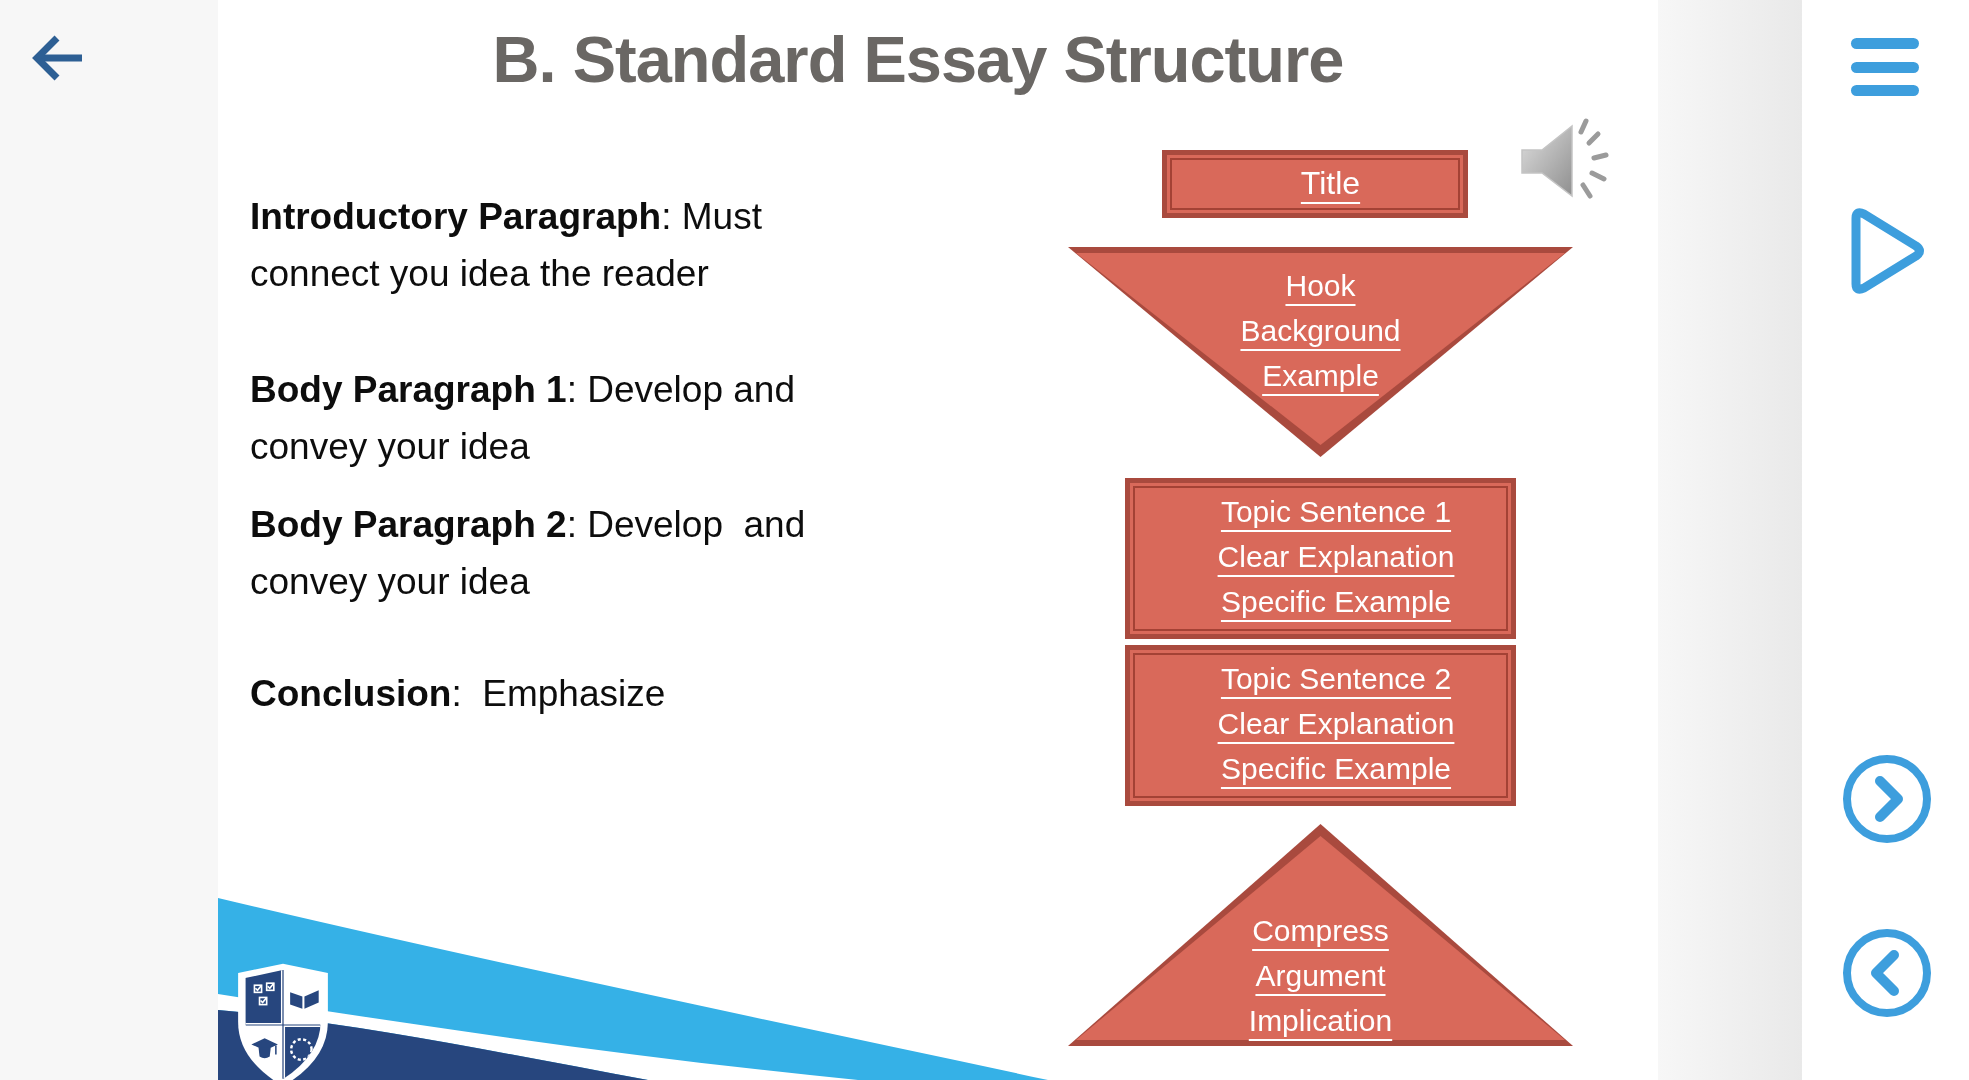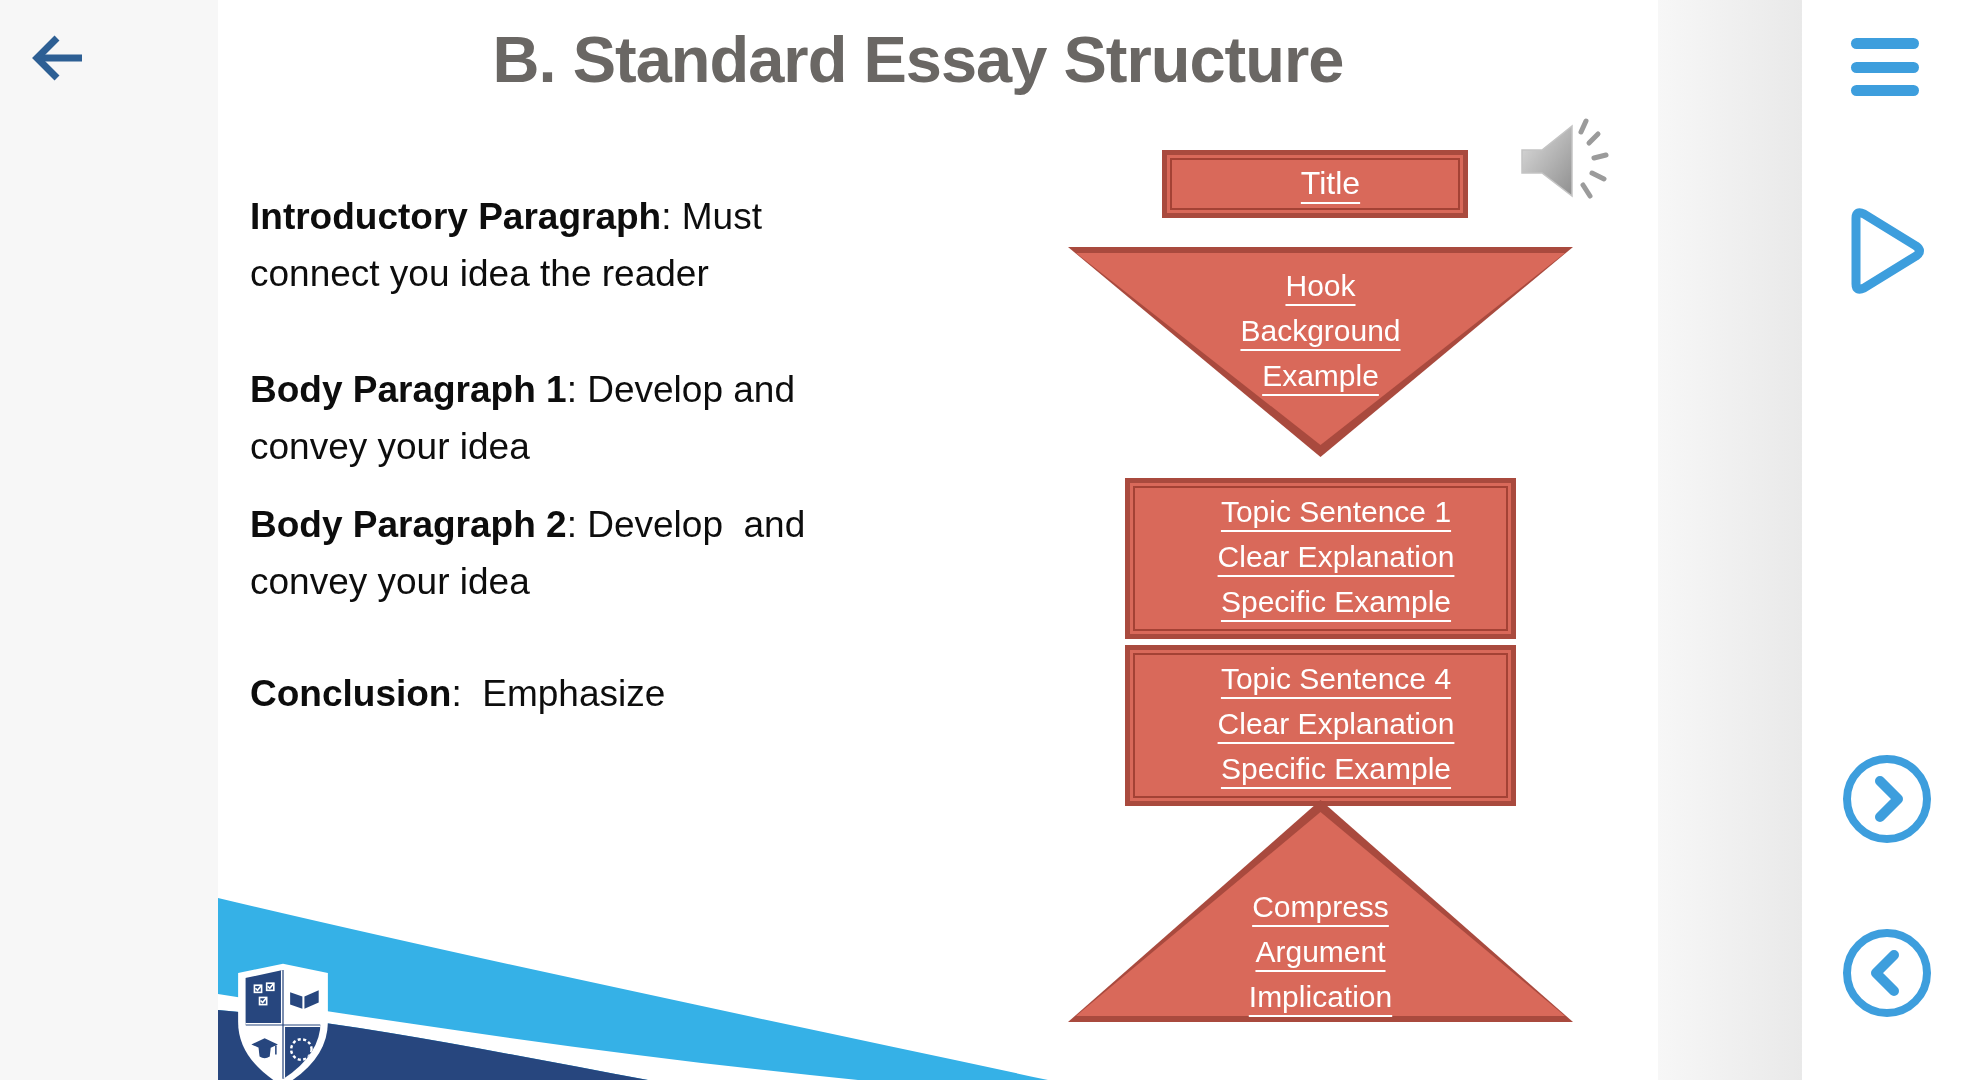--- a/index.html
+++ b/index.html
@@ -40,21 +40,21 @@
   .tri-up   .tri-outer, .tri-up   .tri-inner { clip-path:polygon(50% 0,100% 100%,0 100%); }
   .tri-down .tri-inner { left:8px; right:8px; top:6px; bottom:12px; }
   .tri-up   .tri-inner { left:8px; right:8px; top:12px; bottom:6px; }
   .tri-text { position:absolute; left:0; width:100%; text-align:center; }
 
   .intro-tri { left:850px; top:247px; width:505px; height:210px; }
   .intro-tri .tri-text { top:16px; }
   .body-box { left:907px; width:391px; height:161px; padding-top:6px; }
   .body1-box { top:478px; }
   .body2-box { top:645px; }
-  .concl-tri { left:850px; top:800px; width:505px; height:222px; }
+  .concl-tri { left:850px; top:824px; width:505px; height:222px; }
   .concl-tri .tri-text { top:84px; }
 
   .speaker { position:absolute; left:1302px; top:116px; width:100px; height:96px; cursor:pointer; }
 
   
   .waves { position:absolute; left:0; bottom:0; width:1030px; height:200px; }
   .crest { position:absolute; left:14px; top:962px; width:102px; height:126px; }
 
   
   .mid-strip { position:absolute; left:1658px; top:0; width:144px; height:1080px;
@@ -114,21 +114,21 @@
       </div>
     </div>
 
     <div class="shape-box body-box body1-box">
       <span class="dg-line"><span class="ul">Topic Sentence 1</span></span>
       <span class="dg-line"><span class="ul">Clear Explanation</span></span>
       <span class="dg-line"><span class="ul">Specific Example</span></span>
     </div>
 
     <div class="shape-box body-box body2-box">
-      <span class="dg-line"><span class="ul">Topic Sentence 4</span></span>
+      <span class="dg-line"><span class="ul">Topic Sentence 2</span></span>
       <span class="dg-line"><span class="ul">Clear Explanation</span></span>
       <span class="dg-line"><span class="ul">Specific Example</span></span>
     </div>
 
     <div class="tri tri-up concl-tri">
       <div class="tri-outer"></div>
       <div class="tri-inner"></div>
       <div class="tri-text">
         <span class="dg-line"><span class="ul">Compress</span></span>
         <span class="dg-line"><span class="ul">Argument</span></span>

